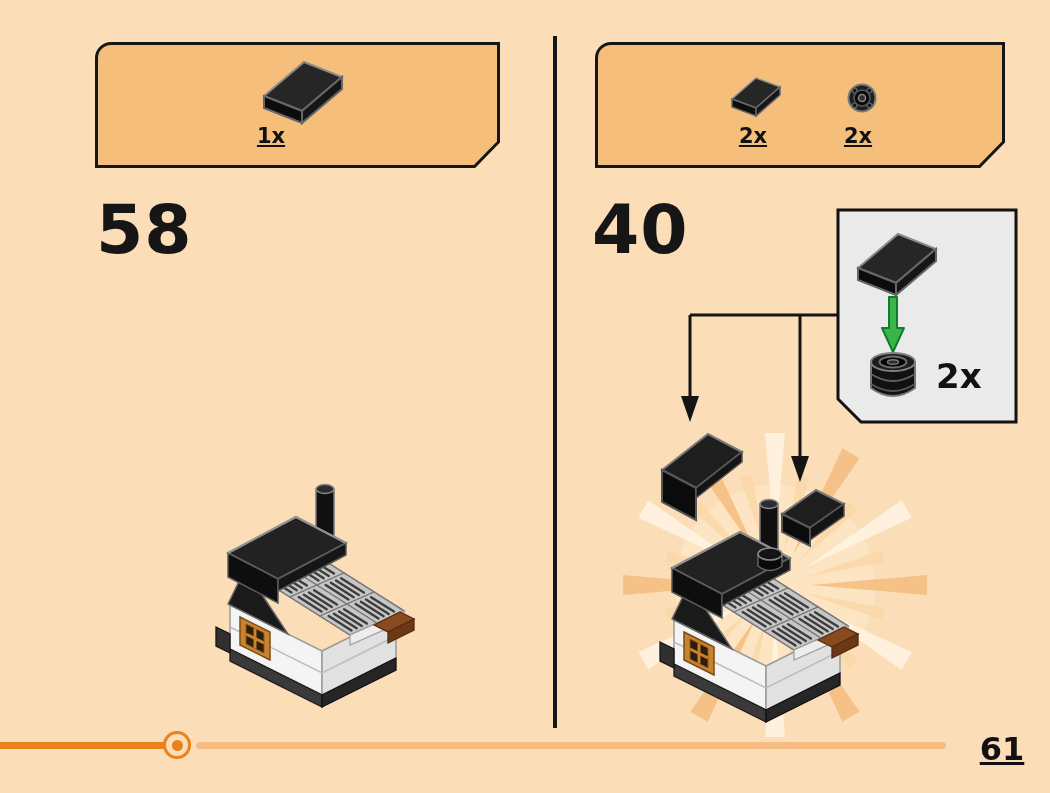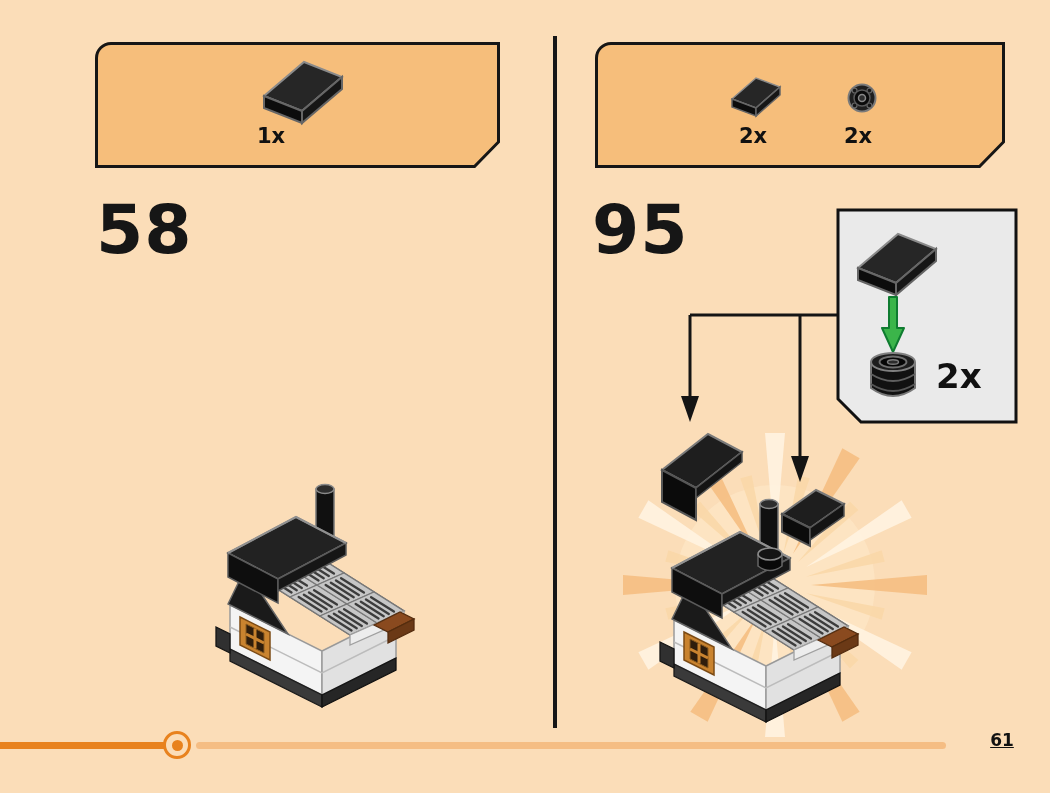--- a/index.html
+++ b/index.html
@@ -1,23 +1,23 @@
 <!DOCTYPE html>
 <html><head>
 <meta charset="utf-8">
 <style>
   * { margin:0; padding:0; box-sizing:border-box; }
   html,body { width:1050px; height:793px; }
   body { font-family:"DejaVu Sans","Liberation Sans",sans-serif; background:#FBDDB8; }
   .page { position:relative; width:1050px; height:793px; background:#FBDDB8; overflow:hidden; }
   .abs { position:absolute; }
   .step-number { font-size:68px; font-weight:800; color:#161616; line-height:1; letter-spacing:1px; }
-  .count-label { font-size:21px; font-weight:700; color:#111; text-align:center; }
+  .count-label { font-size:21px; font-weight:700; color:#111; text-align:center;text-decoration:underline; }
   .callout-count { font-size:34px; font-weight:700; color:#111; }
-  .page-number { font-size:17px; font-weight:700; color:#111; text-align:center;text-decoration:underline; }
+  .page-number { font-size:32px; font-weight:700; color:#111; text-align:center;text-decoration:underline; }
   .divider { background:#161616; }
   .bar-left { background:#E8821E; border-radius:0 4px 4px 0; }
   .bar-right { background:#F5BD83; border-radius:4px; }
   .marker { width:28px; height:28px; border:3.5px solid #E8821E; border-radius:50%;
             background:#FBDDB8; display:flex; align-items:center; justify-content:center; }
   .marker-dot { width:11px; height:11px; border-radius:50%; background:#E8821E; }
 </style>
 </head>
 <body>
 
@@ -95,21 +95,21 @@
     <circle cx="18" cy="18" r="13.5" fill="#1f1f1f" stroke="#7a7a7a" stroke-width="2"></circle>
     <circle cx="25.4" cy="10.6" r="2.4" fill="#161616" stroke="#666666" stroke-width="1.2"></circle>
     <circle cx="10.6" cy="10.6" r="2.4" fill="#161616" stroke="#666666" stroke-width="1.2"></circle>
     <circle cx="10.6" cy="25.4" r="2.4" fill="#161616" stroke="#666666" stroke-width="1.2"></circle>
     <circle cx="25.4" cy="25.4" r="2.4" fill="#161616" stroke="#666666" stroke-width="1.2"></circle>
     <circle cx="18" cy="18" r="8" fill="#0a0a0a" stroke="#5a5a5a" stroke-width="1.5"></circle>
     <circle cx="18" cy="18" r="3.5" fill="#2f2f2f" stroke="#888888" stroke-width="1.5"></circle>
   </svg>
   <div class="abs count-label" style="left:828px; top:124px; width:60px;">2x</div>
 
-  <div class="abs step-number" style="left:592px; top:196px;">95</div>
+  <div class="abs step-number" style="left:592px; top:196px;">40</div>
 
   <svg class="abs" style="left:588px; top:418px;" width="374" height="334">
     <g transform="translate(187,167)">
       <circle cx="0" cy="0" r="100" fill="#FDE7C6" opacity="0.7"></circle>
       <g opacity="0.85">
         <polygon points="0,-32 6,-112 -6,-112" fill="#FAD8A8" transform="rotate(15)"></polygon>
         <polygon points="0,-32 6,-112 -6,-112" fill="#FAD8A8" transform="rotate(45)"></polygon>
         <polygon points="0,-32 6,-112 -6,-112" fill="#FAD8A8" transform="rotate(75)"></polygon>
         <polygon points="0,-32 6,-112 -6,-112" fill="#FAD8A8" transform="rotate(105)"></polygon>
         <polygon points="0,-32 6,-112 -6,-112" fill="#FAD8A8" transform="rotate(135)"></polygon>

